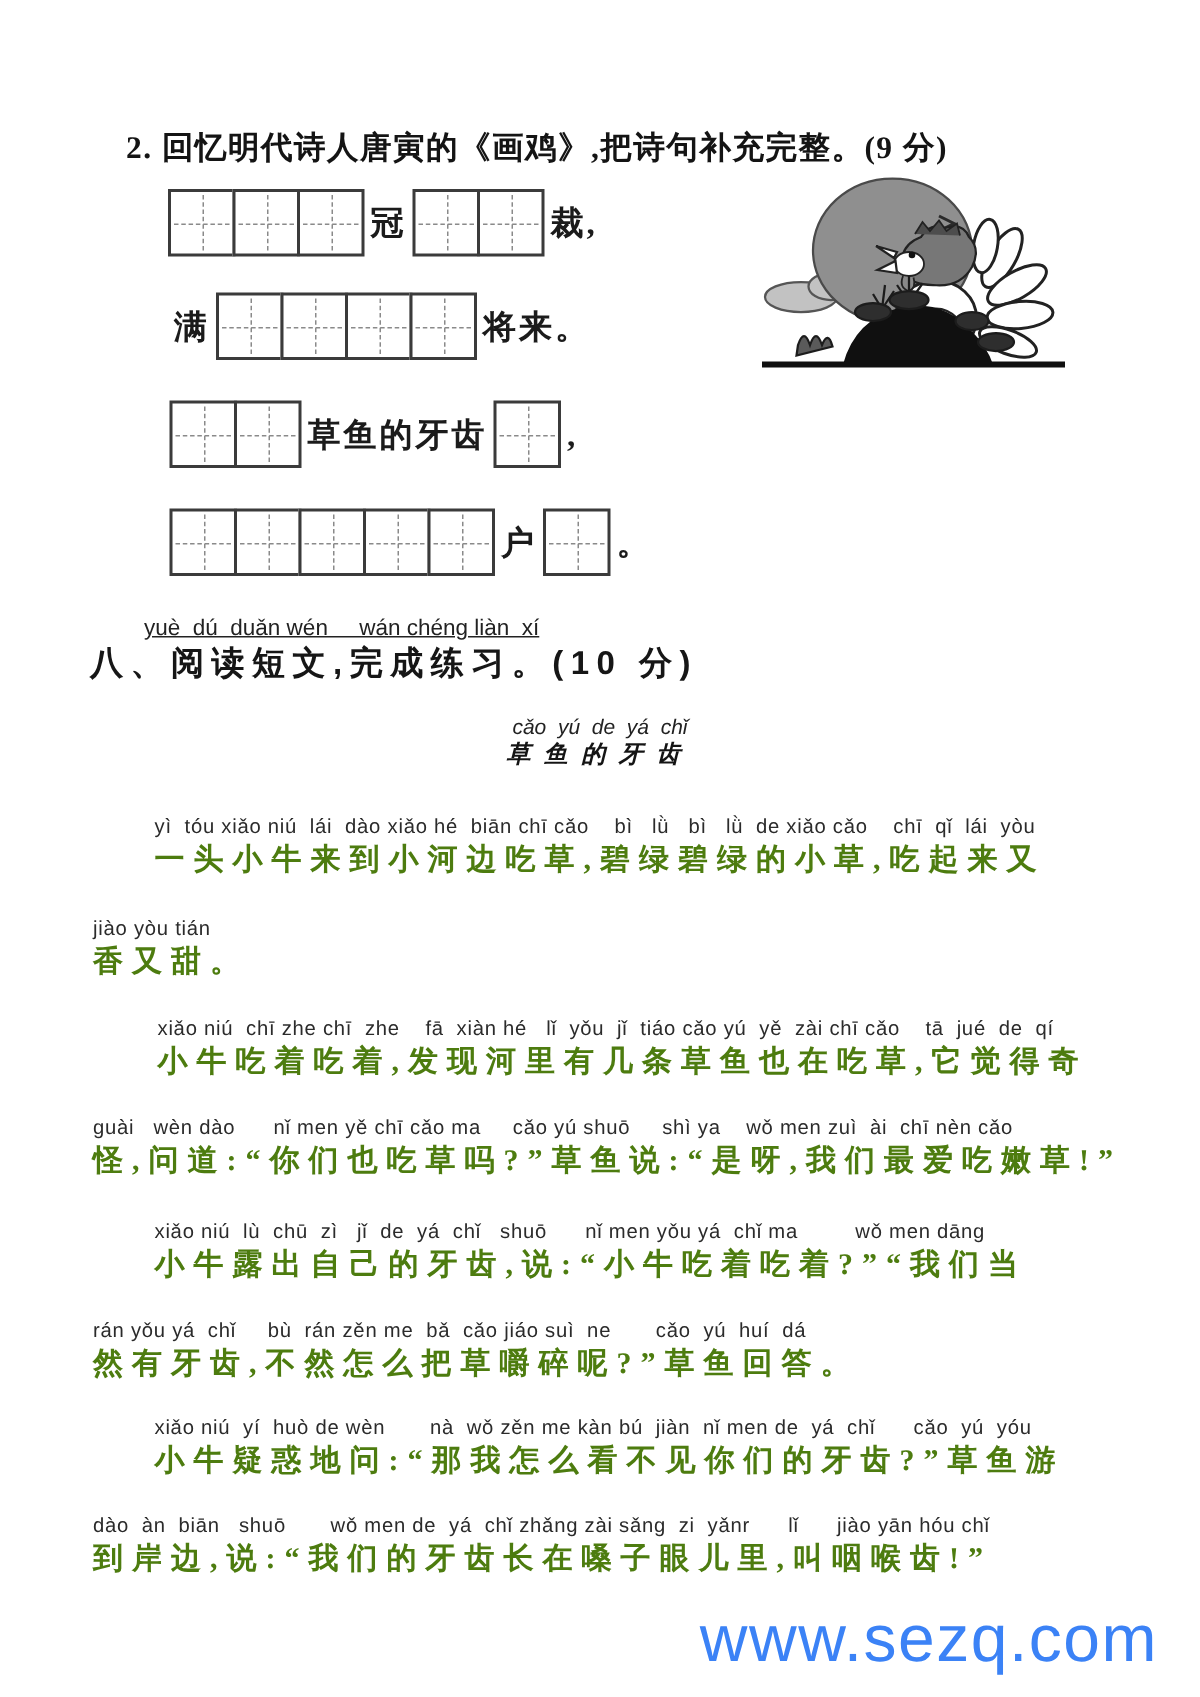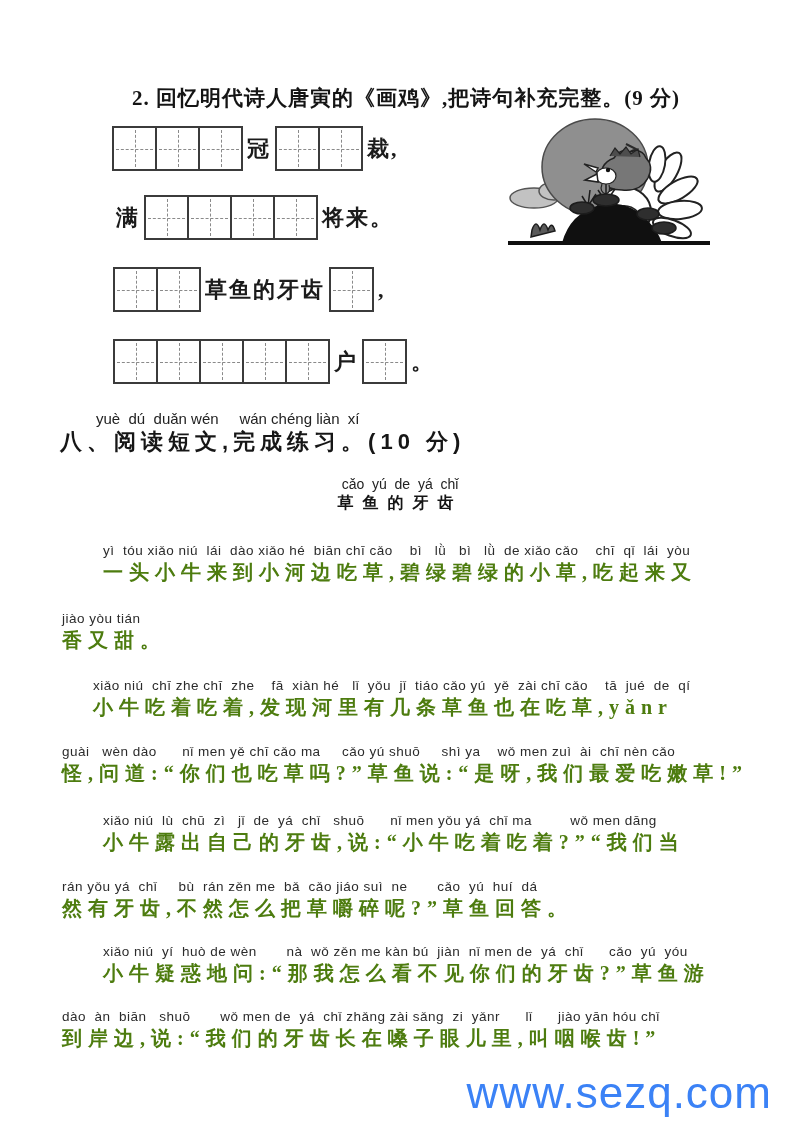--- a/index.html
+++ b/index.html
@@ -10,21 +10,21 @@
     overflow:hidden;
     font-family:"Liberation Serif", serif;
     color:#1b1b1b;
   }
 
   
   .q2-heading {
     position:absolute; left:84px; top:84px;
     font-family:"Liberation Serif", serif;
     font-size:21px; font-weight:700; letter-spacing:1px;
-    color:#141414; white-space:nowrap;margin-left:48px;
+    color:#141414; white-space:nowrap;
   }
 
   .grid-row { position:absolute; display:flex; align-items:center; }
   .box-group { display:flex; }
   .tbox {
     width:45px; height:45px; box-sizing:border-box;
     border:2px solid #3b3b3b; background:#fff; position:relative;
   }
   .box-group .tbox:not(:first-child) { margin-left:-2px; }
   .tbox::before {
@@ -41,32 +41,32 @@
     padding:0 4px; letter-spacing:2px; white-space:pre;
   }
 
   
   .illustration { position:absolute; left:502px; top:110px; width:215px; height:140px; }
 
   
   .sec8-pinyin {
     position:absolute; left:96px; top:410px;
     font-family:"Liberation Sans", sans-serif;
-    font-size:15px; color:#222; white-space:pre;
+    font-size:15px; color:#222; white-space:pre;text-decoration:underline;
   }
   .sec8-heading {
     position:absolute; left:60px; top:427px;
     font-family:"Liberation Sans", sans-serif;
     font-size:22px; font-weight:700; letter-spacing:5px;
     color:#161616; white-space:nowrap;
   }
 
   
   .passage-title-wrap {
-    position:absolute; left:0; top:476px; width:800px; text-align:center;
+    position:absolute; left:0; top:476px; width:800px; text-align:center;font-style:italic;
   }
   .passage-title-pinyin {
     font-family:"Liberation Sans", sans-serif;
     font-size:14px; color:#222; white-space:pre;
   }
   .passage-title {
     margin-top:1px;
     font-family:"Liberation Sans", sans-serif;
     font-size:16px; font-weight:700; letter-spacing:9px;
     color:#141414;
@@ -211,23 +211,23 @@
 
   <div id="passage-lines">
       <div class="p-line" style="top: 543px; left: 103px;">
         <div class="pinyin">yì  tóu xiǎo niú  lái  dào xiǎo hé  biān chī cǎo    bì   lǜ   bì   lǜ  de xiǎo cǎo    chī  qǐ  lái  yòu</div>
         <div class="hanzi">一头小牛来到小河边吃草,碧绿碧绿的小草,吃起来又</div>
       </div>
       <div class="p-line" style="top: 611px; left: 62px;">
         <div class="pinyin">jiào yòu tián</div>
         <div class="hanzi">香又甜。</div>
       </div>
-      <div class="p-line" style="top: 678px; left: 93px;">
+      <div class="p-line" style="top: 678px; left: 105px;">
         <div class="pinyin">xiǎo niú  chī zhe chī  zhe    fā  xiàn hé   lǐ  yǒu  jǐ  tiáo cǎo yú  yě  zài chī cǎo    tā  jué  de  qí</div>
-        <div class="hanzi">小牛吃着吃着,发现河里有几条草鱼也在吃草,yǎnr</div>
+        <div class="hanzi">小牛吃着吃着,发现河里有几条草鱼也在吃草,它觉得奇</div>
       </div>
       <div class="p-line" style="top: 744px; left: 62px;">
         <div class="pinyin">guài   wèn dào      nǐ men yě chī cǎo ma     cǎo yú shuō     shì ya    wǒ men zuì  ài  chī nèn cǎo</div>
         <div class="hanzi">怪,问道:“你们也吃草吗?”草鱼说:“是呀,我们最爱吃嫩草!”</div>
       </div>
       <div class="p-line" style="top: 813px; left: 103px;">
         <div class="pinyin">xiǎo niú  lù  chū  zì   jǐ  de  yá  chǐ   shuō      nǐ men yǒu yá  chǐ ma         wǒ men dāng</div>
         <div class="hanzi">小牛露出自己的牙齿,说:“小牛吃着吃着?”“我们当</div>
       </div>
       <div class="p-line" style="top: 879px; left: 62px;">

